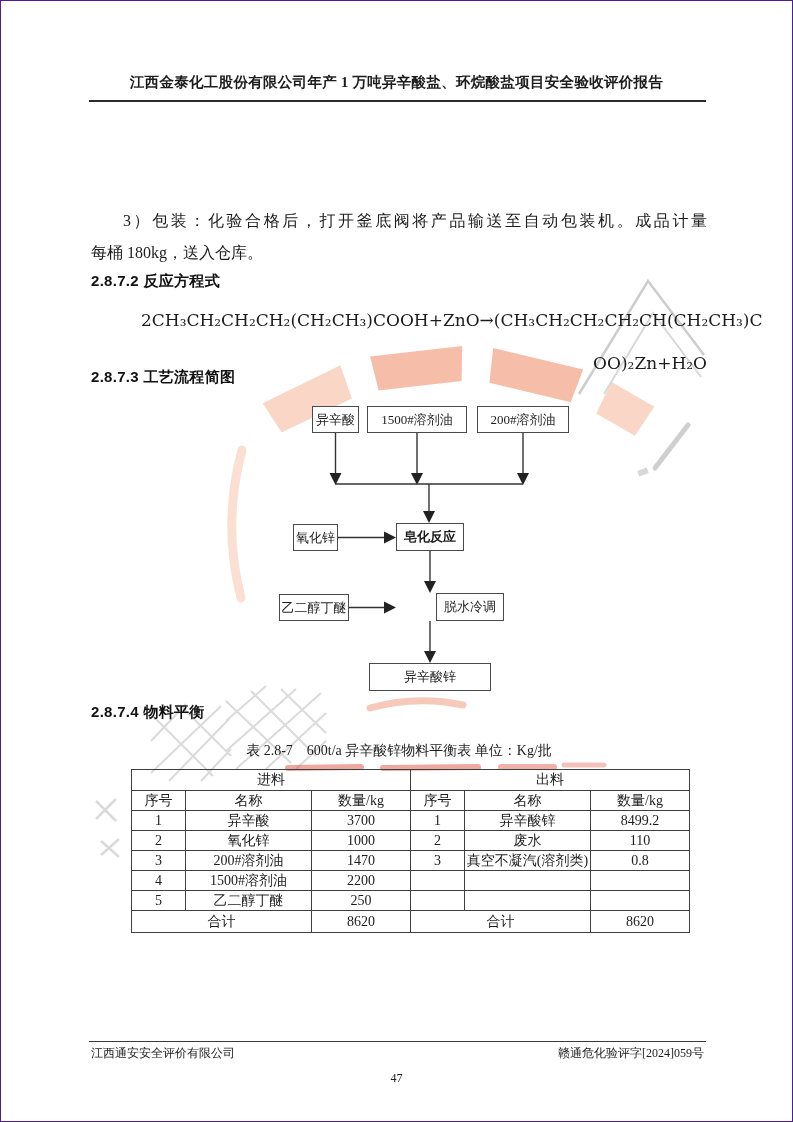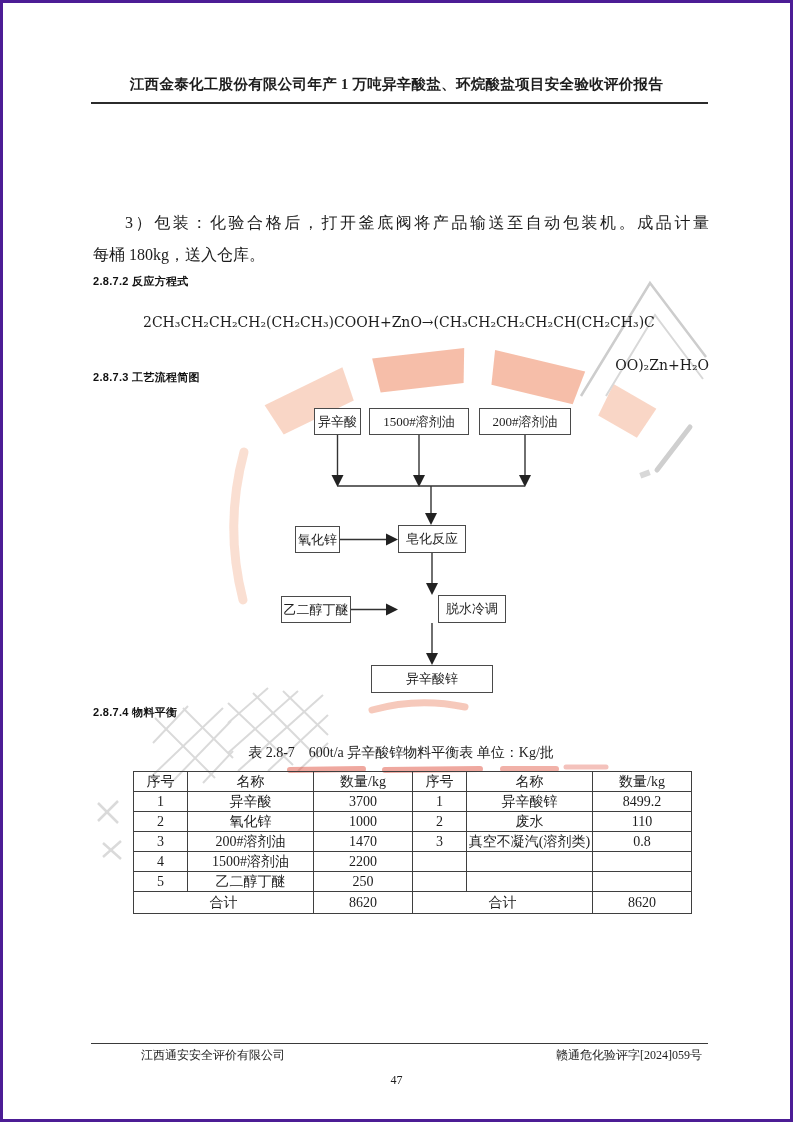--- a/index.html
+++ b/index.html
@@ -1,57 +1,57 @@
 <!DOCTYPE html>
 <html><head>
 <meta charset="utf-8">
 <style>
   * { margin:0; padding:0; box-sizing:border-box; }
   html,body { background:#ffffff; }
   .page {
     position:relative; width:793px; height:1122px; margin:0 auto;
-    background:#ffffff; border:3px solid #4c1d95; overflow:hidden;
+    background:#ffffff; border:1px solid #4c1d95; overflow:hidden;
     font-family:"Liberation Serif","DejaVu Serif",serif; color:#1c1c1c;
   }
   .wm { position:absolute; inset:0; z-index:0; pointer-events:none; }
 
   .doc-header { position:absolute; top:72px; left:50px; right:50px; text-align:center;
     font-size:14.5px; font-weight:600; letter-spacing:.3px; z-index:1; }
   .header-rule { position:absolute; top:99px; left:88px; width:617px; height:2px; background:#2b2b2b; z-index:1; }
 
   .para { position:absolute; left:90px; width:616px; font-size:16px; line-height:31.5px; z-index:1; }
   .jline { text-align:justify; text-align-last:justify; }
   .indent { padding-left:32px; }
   #para1 { top:110px; } #para2 { top:204px; }
 
-  .sec-heading { position:absolute; left:90px; z-index:1; font-weight:700; font-size:11px;
+  .sec-heading { position:absolute; left:90px; z-index:1; font-weight:700; font-size:15px;
     letter-spacing:.3px; font-family:"Liberation Sans","DejaVu Sans",sans-serif; color:#111; }
   #h2872 { top:271px; } #h2873 { top:367px; } #h2874 { top:702px; }
 
   .equation { position:absolute; left:90px; width:616px; top:302px; z-index:1;
-    font-size:14px; line-height:35px; font-family:"DejaVu Serif","Liberation Serif",serif; }
+    font-size:17px; line-height:35px; font-family:"DejaVu Serif","Liberation Serif",serif; }
   .eq1 { padding-left:50px; }
   .eq2 { text-align:right;margin-top:8px; }
 
   .flowchart { position:absolute; left:270px; top:400px; width:305px; height:295px; z-index:1; }
   .fc-svg { position:absolute; inset:0; }
   .fc-box { position:absolute; border:1px solid #4a4a4a; background:#fff; display:flex;
     align-items:center; justify-content:center; font-size:13px; white-space:nowrap; }
 
   .table-title { position:absolute; left:90px; width:616px; top:741px; text-align:center;
     font-size:14px; z-index:1; }
   .balance-table { position:absolute; left:130px; top:768px; width:558px; z-index:1;
     border-collapse:collapse; table-layout:fixed; font-size:14px; background:transparent; }
   .balance-table td { border:1px solid #3f3f3f; text-align:center; padding:0 1px;
     height:20px; white-space:nowrap; }
   .balance-table tr.grp td { height:21px; }
   .balance-table tr.tot td { height:22px; }
 
   .footer-rule { position:absolute; top:1040px; left:88px; width:617px; height:1px; background:#3a3a3a; z-index:1; }
-  .footer-left { position:absolute; top:1044px; left:90px; font-size:12px; z-index:1;margin-left:48px; }
+  .footer-left { position:absolute; top:1044px; left:90px; font-size:12px; z-index:1; }
   .footer-right { position:absolute; top:1044px; right:88px; font-size:12px; z-index:1;margin-left:32px; }
   .page-number { position:absolute; top:1070px; left:0; width:100%; text-align:center; font-size:12px; z-index:1; }
 </style>
 </head>
 <body>
 
 <div class="page">
 
   <svg class="wm" width="793" height="1122" viewBox="0 0 793 1122">
 
@@ -136,39 +136,43 @@
         <line x1="78" y1="206.5" x2="113" y2="206.5"></line>
           <polygon points="113,200.5 113,212.5 125,206.5" stroke="none"></polygon>
         <line x1="159" y1="220" x2="159" y2="250"></line>
           <polygon points="153,250 165,250 159,262" stroke="none"></polygon>
       </g>
     </svg>
     <div class="fc-box" style="left:41px;top:5px;width:47px;height:27px;">异辛酸</div>
     <div class="fc-box" style="left:96px;top:5px;width:100px;height:27px;">1500#溶剂油</div>
     <div class="fc-box" style="left:206px;top:5px;width:92px;height:27px;">200#溶剂油</div>
     <div class="fc-box" style="left:22px;top:123px;width:45px;height:27px;">氧化锌</div>
-    <div class="fc-box" style="left:125px;top:122px;width:68px;height:28px;">皂化反应</div>
+    <div class="fc-box" style="left:125px;top:122px;width:68px;height:28px;font-weight:bold;">皂化反应</div>
     <div class="fc-box" style="left:8px;top:193px;width:70px;height:27px;">乙二醇丁醚</div>
     <div class="fc-box" style="left:125px;top:192px;width:68px;height:28px;margin-left:40px;">脱水冷调</div>
     <div class="fc-box" style="left:98px;top:262px;width:122px;height:28px;">异辛酸锌</div>
   </div>
 
   <div class="sec-heading" id="h2874">2.8.7.4 物料平衡</div>
   <div class="table-title">表 2.8-7　600t/a 异辛酸锌物料平衡表 单位：Kg/批</div>
 
   <table class="balance-table">
     <colgroup>
       <col style="width:54px">
         <col style="width:126px">
         <col style="width:99px">
       <col style="width:54px">
         <col style="width:126px">
         <col style="width:99px">
     </colgroup>
     <tbody>
+      <tr class="grp">
+        <td colspan="3">进料</td>
+        <td colspan="3">出料</td>
+      </tr>
       <tr>
         <td>序号</td>
         <td>名称</td>
         <td>数量/kg</td>
         <td>序号</td>
         <td>名称</td>
         <td>数量/kg</td>
       </tr>
       <tr>
         <td>1</td>

